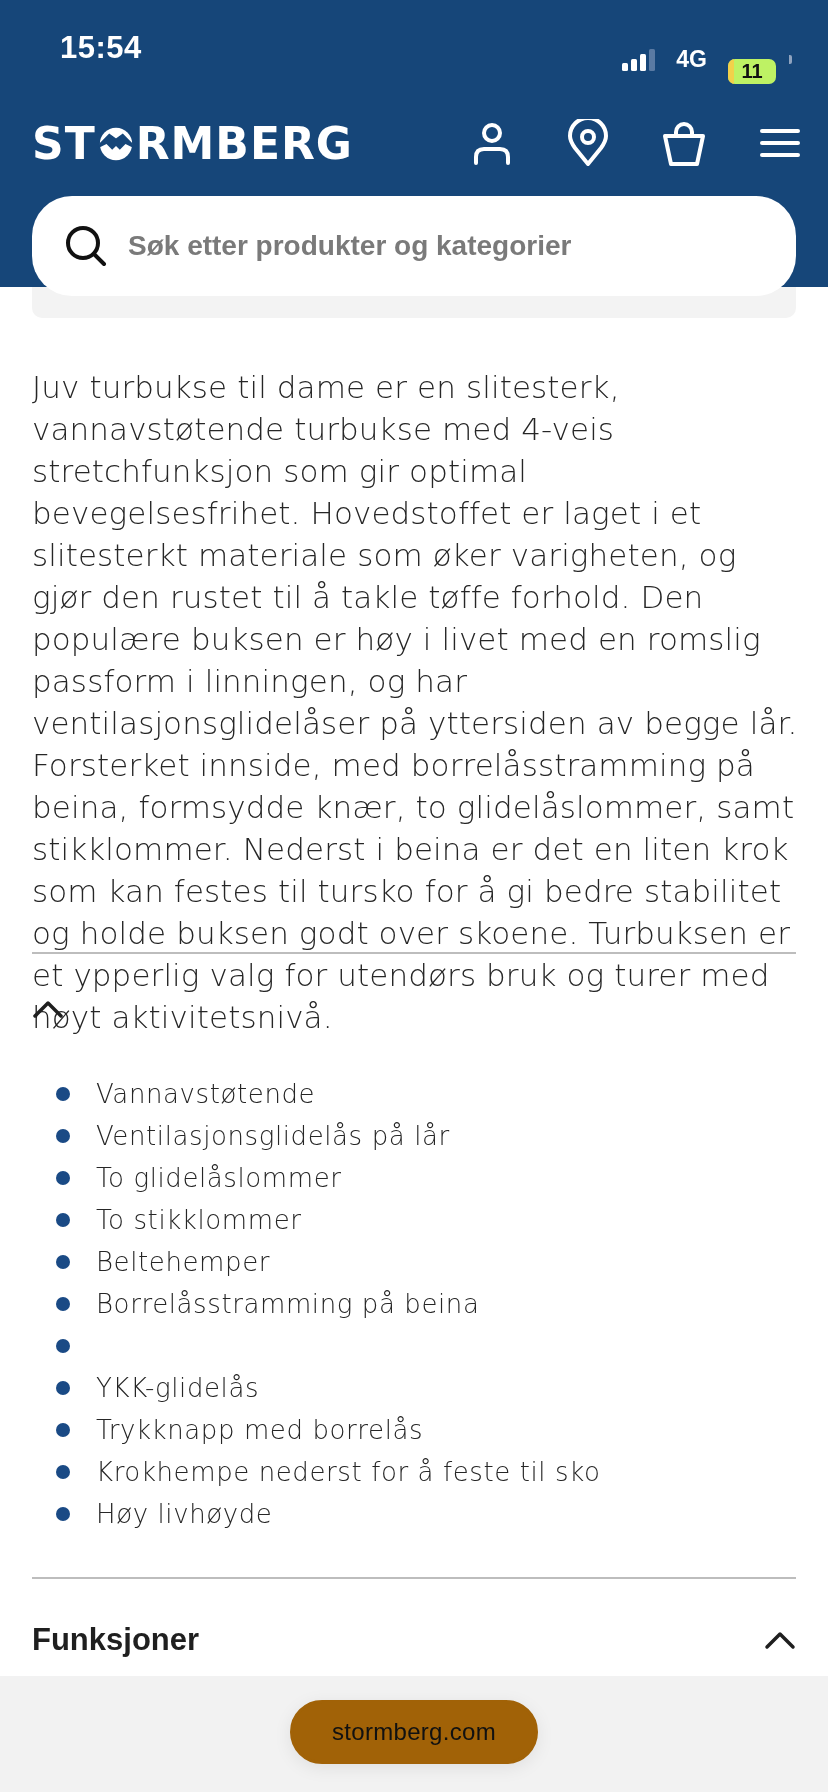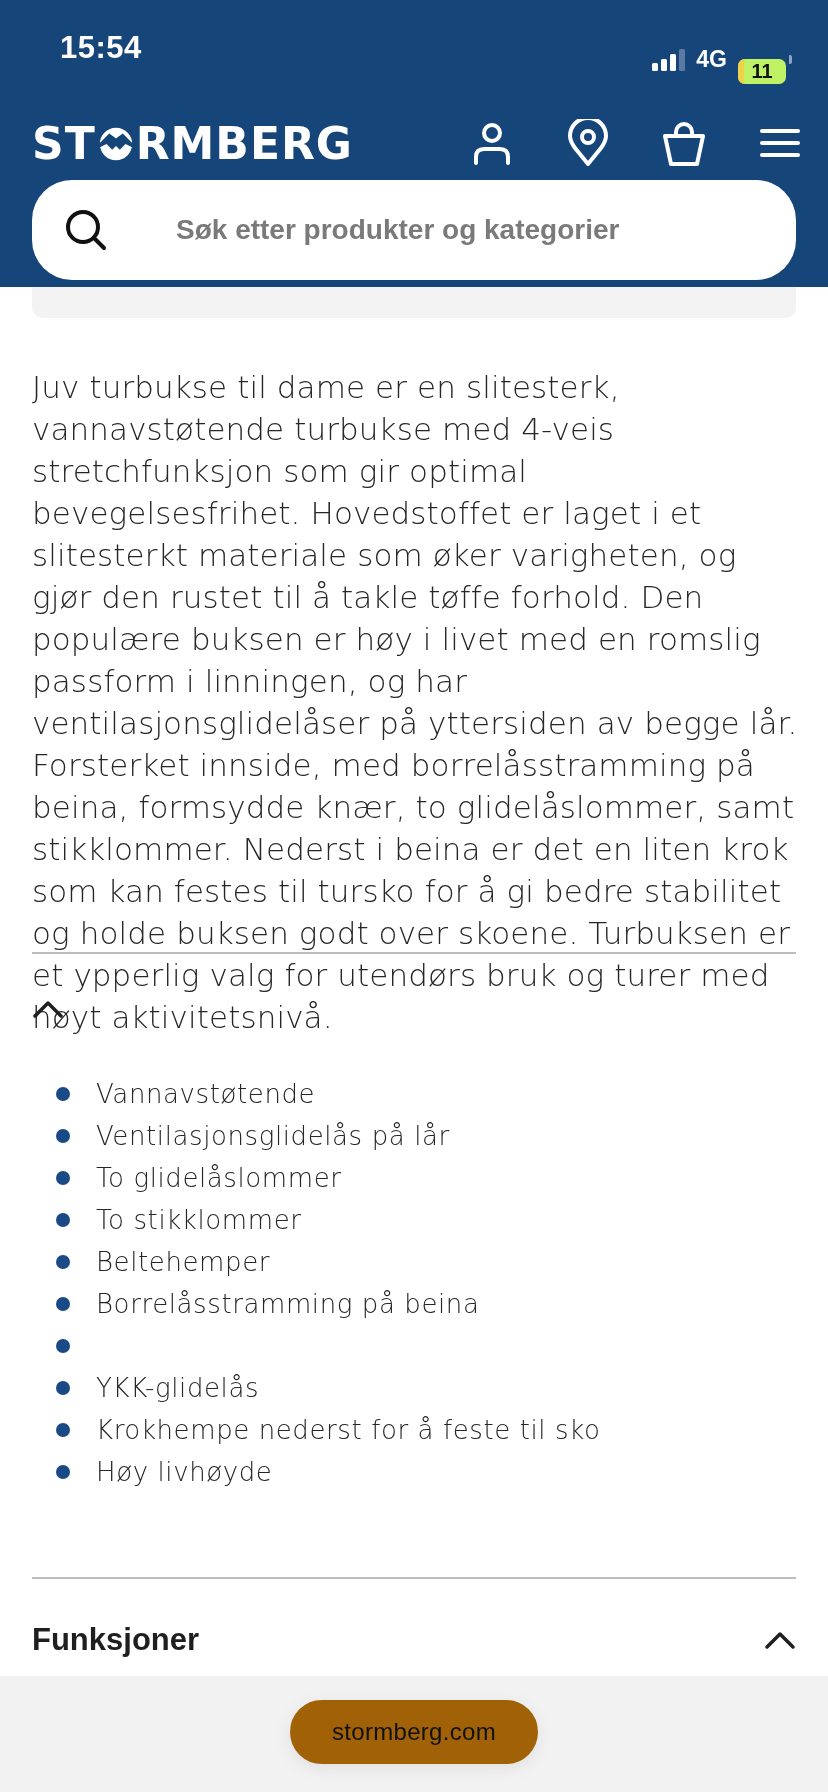--- a/index.html
+++ b/index.html
@@ -2,38 +2,38 @@
 <html><head>
 <meta charset="utf-8">
 <style>
   * { box-sizing: border-box; margin: 0; padding: 0; }
   html, body { width: 828px; height: 1792px; overflow: hidden; background: #ffffff; }
   body { font-family: "Liberation Sans", "DejaVu Sans", sans-serif; color: #222; position: relative; }
 
   .header { position: absolute; left: 0; top: 0; width: 828px; height: 287px; background: #164679; z-index: 5; }
   .status-bar { position: absolute; left: 0; top: 0; width: 828px; height: 100px; }
   .status-time { position: absolute; left: 60px; top: 30px; font-size: 31px; font-weight: 600; color: #fff; letter-spacing: 0.5px; }
-  .status-right { position: absolute; right: 36px; top: 35px; display: flex; align-items: center; gap: 11px; }
+  .status-right { position: absolute; right: 36px; top: 35px; display: flex; align-items: center; gap: 21px; }
   .signal { display: flex; align-items: flex-end; gap: 3px; height: 22px; }
   .signal span { width: 6px; background: #fff; border-radius: 1.5px; }
   .signal span.dim { background: #5a7aa3; }
   .net-label { color: #fff; font-size: 23px; font-weight: 600; }
   .battery { position: relative; width: 48px; height: 25px; border-radius: 7px; background: #bef264; display: flex; align-items: center; justify-content: center; overflow: hidden; margin-top: 24px; }
   .battery::before { content: ""; position: absolute; left: 0; top: 0; bottom: 0; width: 6px; background: #f2d14a; }
   .battery-level { position: relative; font-size: 20px; font-weight: 700; color: #111; }
   .battery-tip { width: 3px; height: 9px; background: #8fa3bf; border-radius: 0 2px 2px 0; margin-left: -8px; }
 
   .logo { position: absolute; left: 32px; top: 121px; height: 46px; display: flex; align-items: center; }
   .logo-text { font-family: "DejaVu Sans", sans-serif; font-size: 44px; font-weight: 700; color: #fff; letter-spacing: 1px; line-height: 1; }
   .logo-o { display: inline-block; width: 38px; height: 38px; vertical-align: -4px; margin: 0 1px; }
 
   .nav-icons { position: absolute; top: 118px; right: 26px; display: flex; gap: 52px; align-items: center; }
   .nav-icon { width: 44px; height: 50px; display: flex; align-items: center; justify-content: center; cursor: pointer; }
 
-  .search { position: absolute; left: 32px; top: 180px; width: 764px; height: 100px; background: #fff; border-radius: 40px; display: flex; align-items: center; padding-left: 32px; justify-content: space-between; }
+  .search { position: absolute; left: 32px; top: 196px; width: 764px; height: 100px; background: #fff; border-radius: 40px; display: flex; align-items: center; padding-left: 32px; }
   .search-icon { width: 44px; height: 44px; flex: 0 0 auto; }
   .search-input { border: none; outline: none; background: transparent; font-family: "Liberation Sans", sans-serif; font-size: 28px; font-weight: 600; color: #777; margin-left: 20px; width: 620px; }
   .search-input::placeholder { color: #7a7a7a; }
 
   .grey-box { position: absolute; left: 32px; top: 260px; width: 764px; height: 58px; background: #f3f3f3; border-radius: 0 0 10px 10px; }
   .grey-box-fragment { position: absolute; left: 555px; top: 6px; width: 4px; height: 10px; background: #555; }
   .grey-box-fragment2 { position: absolute; left: 640px; top: 4px; width: 22px; height: 12px; border-bottom: 3px solid #555; border-radius: 0 0 10px 10px; }
 
   .description { position: absolute; left: 32px; top: 366px; width: 770px; font-family: "DejaVu Sans", sans-serif; font-size: 31px; font-weight: 300; line-height: 42px; color: #262626; letter-spacing: 0.1px; }
 
@@ -162,20 +162,24 @@
     </li>
   <li>
       <span class="bullet"></span>
     </li>
   <li>
       <span class="bullet"></span>
       <span class="feature-text">YKK-glidelås</span>
     </li>
   <li>
       <span class="bullet"></span>
+      <span class="feature-text">Trykknapp med borrelås</span>
+    </li>
+  <li>
+      <span class="bullet"></span>
       <span class="feature-text">Krokhempe nederst for å feste til sko</span>
     </li>
   <li>
       <span class="bullet"></span>
       <span class="feature-text">Høy livhøyde</span>
     </li>
 </ul>
 
 <div class="divider" style="top:1577px"></div>
 

